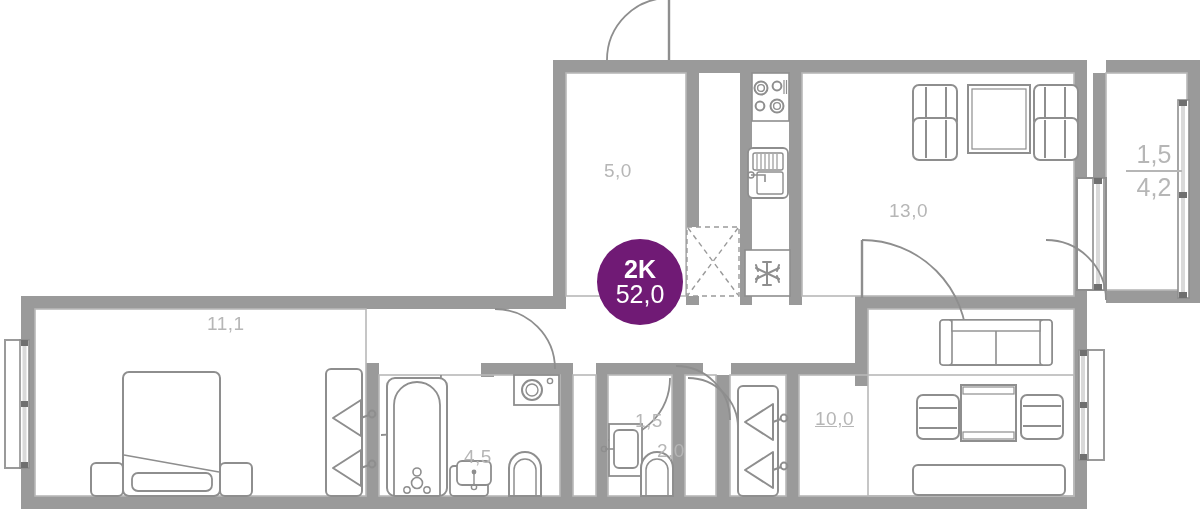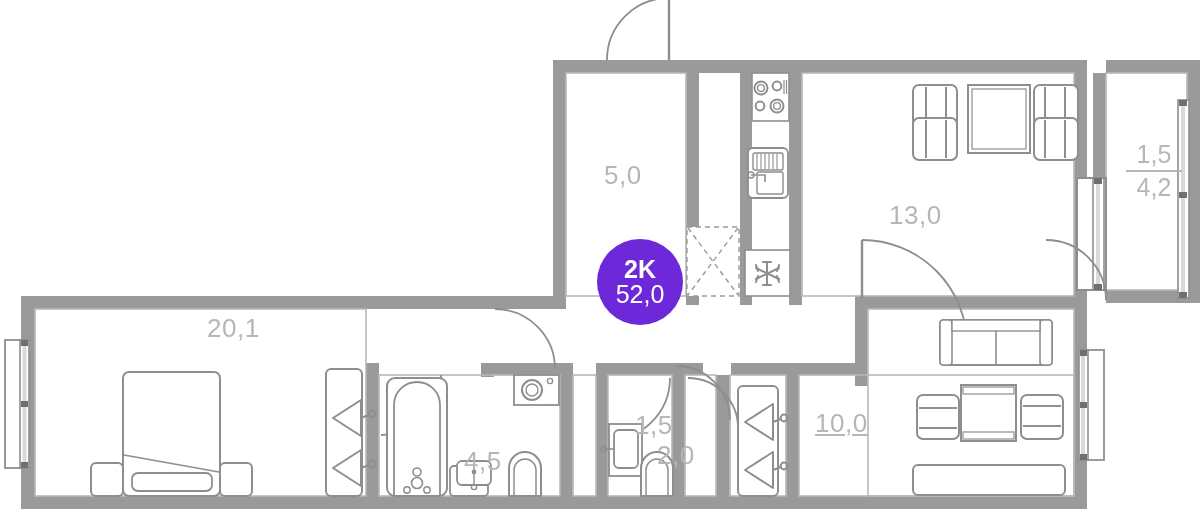--- a/index.html
+++ b/index.html
@@ -9,30 +9,30 @@
     position:relative;
     width:1200px;
     height:519px;
     background:#ffffff;
     overflow:hidden;
   }
   #plan-svg{position:absolute;left:0;top:0;width:1200px;height:519px;display:block;}
   .area-label{
     position:absolute;
     color:#b6b6b6;
-    font-size:26px;
+    font-size:19px;
     font-weight:400;
     letter-spacing:0.5px;
     white-space:nowrap;
     user-select:none;
   }
   .badge{
     position:absolute;
     width:86px;height:86px;border-radius:50%;
-    background:#6d28d9;
+    background:#701a75;
     color:#ffffff;
     display:flex;flex-direction:column;
     align-items:center;justify-content:center;
     line-height:1.02;
     user-select:none;
   }
   .badge .b-top{font-size:25px;font-weight:700;}
   .badge .b-bot{font-size:25px;font-weight:400;}
   .balcony-frac{
     position:absolute;
@@ -355,21 +355,21 @@
         <circle cx="604" cy="449" r="2.6" fill="none" stroke="#8e8e8e" stroke-width="1.4"></circle>
       </g>
       <g>
         <path d="M641 496 L641 468 A 16 16 0 0 1 673 468 L673 496 Z" fill="#ffffff" stroke="#8e8e8e" stroke-width="2"></path>
         <path d="M646 496 L646 470 A 11 11 0 0 1 668 470 L668 496" fill="none" stroke="#8e8e8e" stroke-width="1.5"></path>
       </g>
     </g>
 
   </svg>
 
-  <div class="area-label" style="left:207px;top:313px;">20,1</div>
+  <div class="area-label" style="left:207px;top:313px;">11,1</div>
   <div class="area-label" style="left:604px;top:160px;">5,0</div>
   <div class="area-label" style="left:889px;top:200px;">13,0</div>
   <div class="area-label" style="left:464px;top:430px;margin-top:16px;">4,5</div>
   <div class="area-label" style="left:635px;top:410px;">1,5</div>
   <div class="area-label" style="left:657px;top:440px;">2,0</div>
   <div class="area-label" style="left:815px;top:408px;text-decoration:underline;">10,0</div>
 
   <div class="balcony-frac" style="left:1126px;top:140px;">
     <span>1,5</span>
     <span class="frac-line"></span>

